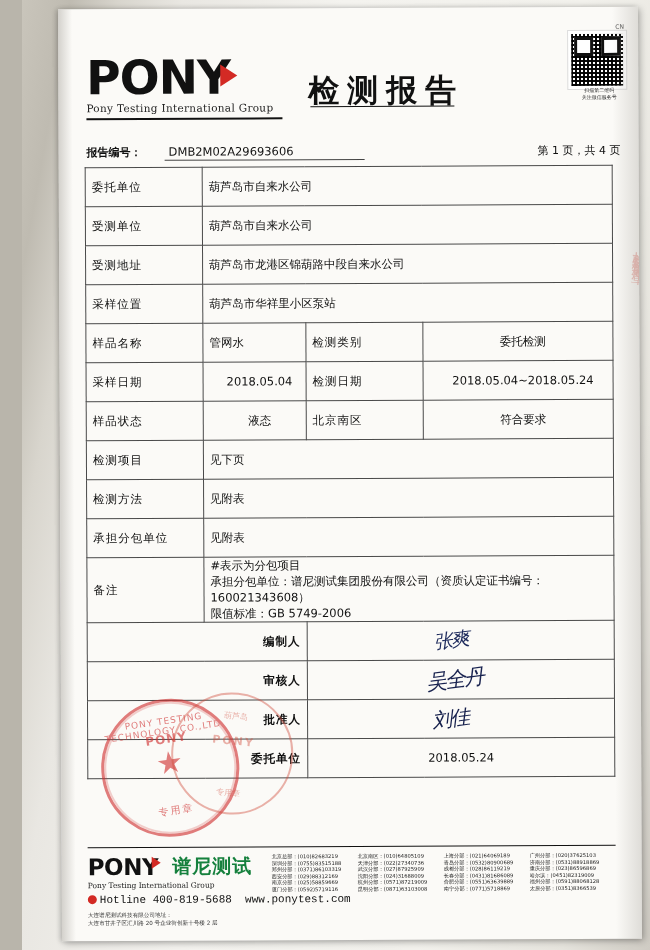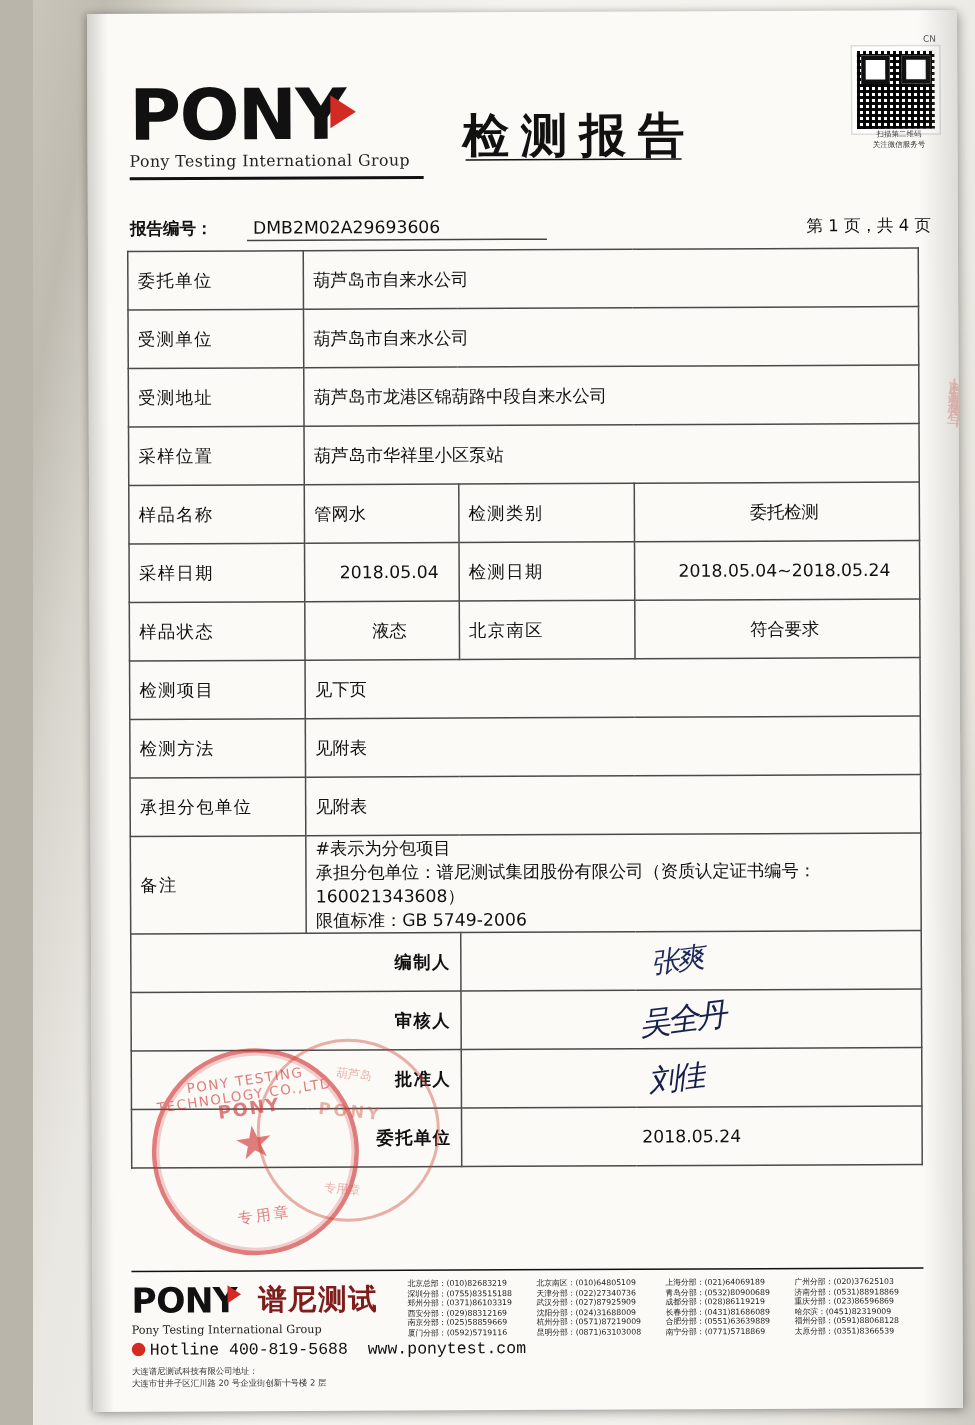--- a/index.html
+++ b/index.html
@@ -114,21 +114,21 @@
     color:#d23b2e;font-size:15px;line-height:19px;writing-mode:vertical-rl;letter-spacing:3px;
     transform:rotate(4deg);
   }
 
   
   .f-rule{position:absolute;left:26px;top:838px;width:528px;border-top:1.6px solid #111;}
   .f-logo{position:absolute;left:26px;top:845px;}
   .f-pony{font-weight:bold;font-size:23px;letter-spacing:-.5px;color:#111;display:inline-block;vertical-align:-3px;}
   .f-tri{display:inline-block;width:0;height:0;vertical-align:3px;margin-left:-6px;
     border-left:9px solid #d32a24;border-top:6px solid transparent;border-bottom:6px solid transparent;}
-  .f-cn{display:inline-block;font-size:19px;font-weight:bold;color:#7f1d1d;margin-left:6px;letter-spacing:1px;vertical-align:-1px;}
+  .f-cn{display:inline-block;font-size:19px;font-weight:bold;color:#15803d;margin-left:6px;letter-spacing:1px;vertical-align:-1px;}
   .f-sub{font-size:7.5px;color:#222;margin-top:1px;font-family:"DejaVu Serif",serif;}
   .f-hot{font-size:11px;color:#111;margin-top:4px;font-family:Liberation Mono, monospace;}
   .f-hot .dot{display:inline-block;width:9px;height:9px;border-radius:50%;background:#d32a24;vertical-align:-1px;margin-right:3px;}
   .addr{position:absolute;left:210px;top:845px;width:344px;font-size:5.2px;line-height:6.6px;color:#222;
     display:flex;flex-wrap:wrap;}
   .addr div{width:25%;}
   .f-note{position:absolute;left:26px;top:902px;width:520px;font-size:5.6px;line-height:8px;color:#333;}
 </style>
 </head>
 <body>

